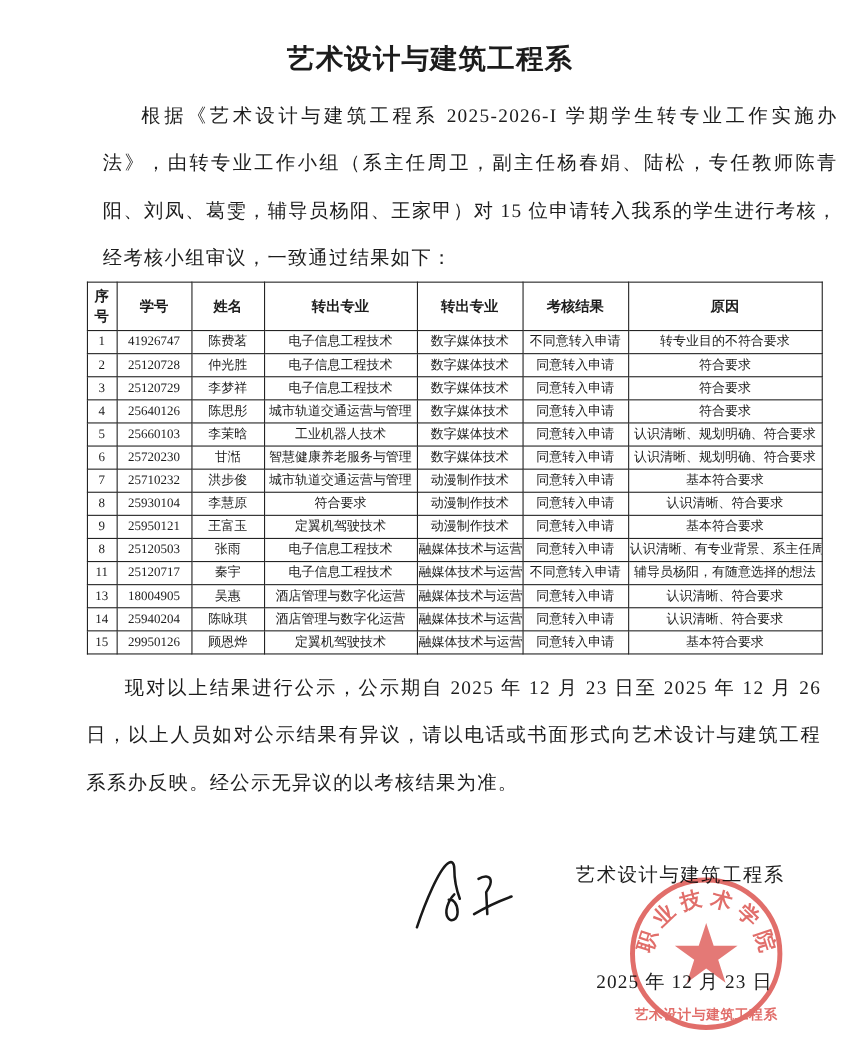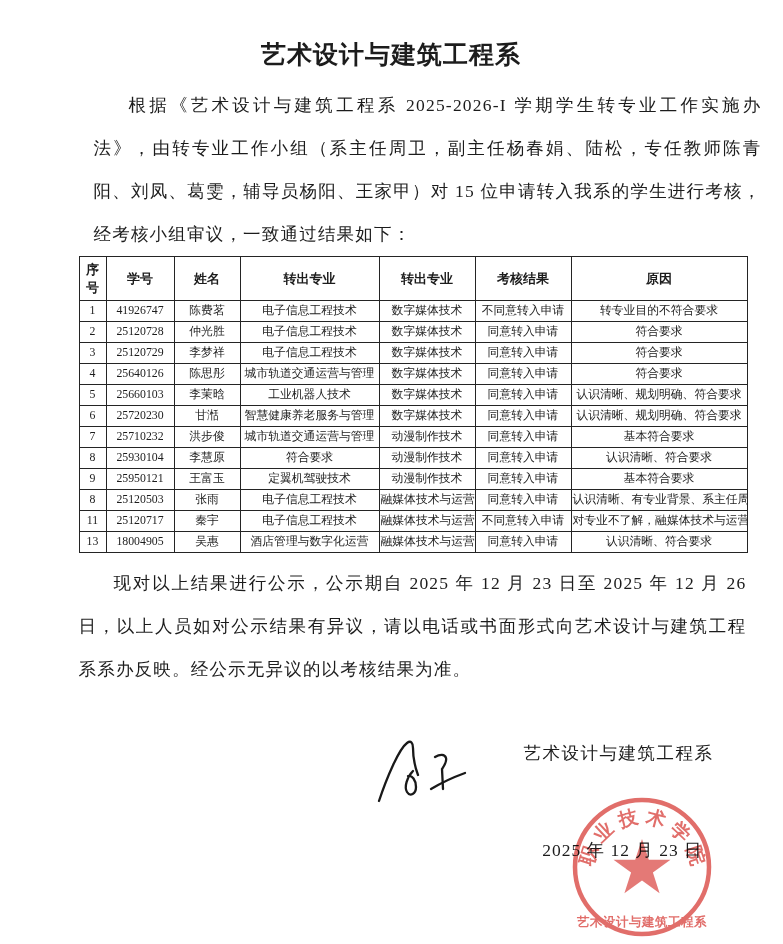--- a/index.html
+++ b/index.html
@@ -177,30 +177,48 @@
             <td>同意转入申请</td>
             <td>认识清晰、有专业背景、系主任周卫</td>
           </tr>
           <tr>
             <td>11</td>
             <td>25120717</td>
             <td>秦宇</td>
             <td>电子信息工程技术</td>
             <td>融媒体技术与运营</td>
             <td>不同意转入申请</td>
-            <td>对专业不了解，融媒体技术与运营</td>
+            <td>辅导员杨阳，有随意选择的想法</td>
           </tr>
           <tr>
             <td>13</td>
             <td>18004905</td>
             <td>吴惠</td>
             <td>酒店管理与数字化运营</td>
             <td>融媒体技术与运营</td>
             <td>同意转入申请</td>
             <td>认识清晰、符合要求</td>
+          </tr>
+          <tr>
+            <td>14</td>
+            <td>25940204</td>
+            <td>陈咏琪</td>
+            <td>酒店管理与数字化运营</td>
+            <td>融媒体技术与运营</td>
+            <td>同意转入申请</td>
+            <td>认识清晰、符合要求</td>
+          </tr>
+          <tr>
+            <td>15</td>
+            <td>29950126</td>
+            <td>顾恩烨</td>
+            <td>定翼机驾驶技术</td>
+            <td>融媒体技术与运营</td>
+            <td>同意转入申请</td>
+            <td>基本符合要求</td>
           </tr>
         </tbody>
     </table>
 
     <p class="para closing-para">现对以上结果进行公示，公示期自 2025 年 12 月 23 日至 2025 年 12 月 26 日，以上人员如对公示结果有异议，请以电话或书面形式向艺术设计与建筑工程系系办反映。经公示无异议的以考核结果为准。</p>
 
     <div class="sign-area">
       <svg class="signature-svg" width="140" height="90" viewBox="0 0 140 90" aria-hidden="true">
         <path d="M22,70 C30,46 42,18 50,12 C54,9 56,12 56,17 C56,25 58,36 61,44"></path>
         <path d="M56,40 C50,46 47,56 50,61 C53,66 59,63 59,56 C59,49 55,44 51,45"></path>

